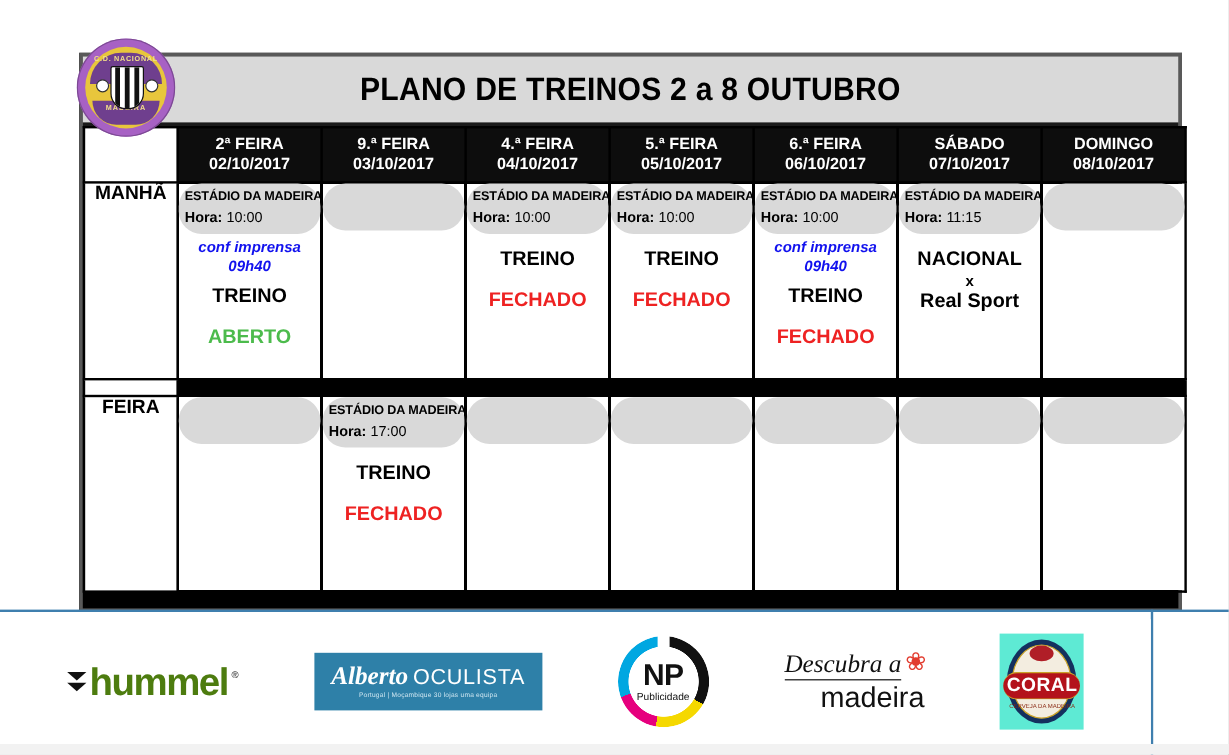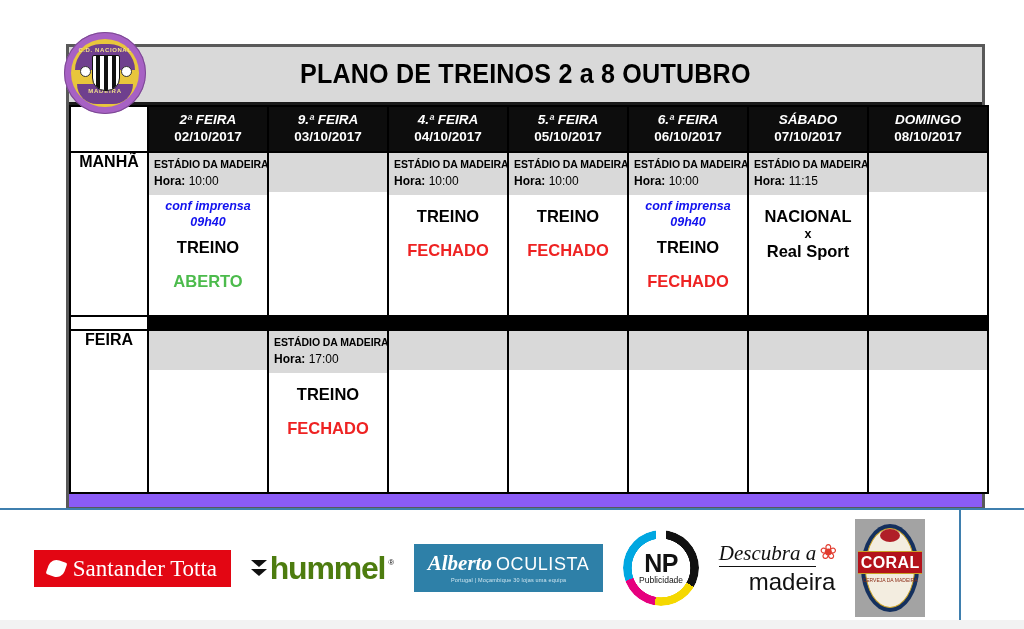--- a/index.html
+++ b/index.html
@@ -11,21 +11,21 @@
   .page{position:relative;width:1024px;height:629px;background:#fff;}
 
   
   .blue-h{position:absolute;left:0;top:508px;width:1024px;height:2px;background:#3f7fae;}
   .blue-v{position:absolute;left:959px;top:508px;width:2px;height:121px;background:#3f7fae;}
   .bottom-grey{position:absolute;left:0;top:620px;width:1024px;height:9px;background:#f2f2f2;}
 
   
   .sheet{
     position:absolute;left:66px;top:44px;width:919px;height:466px;
-    background:#8b5cf6;border:3px solid #595959;box-sizing:border-box;
+    background:#000000;border:3px solid #595959;box-sizing:border-box;
   }
   .title-band{
     position:absolute;left:0;top:0;width:100%;height:58px;
     background:#d9d9d9;border-bottom:3px solid #1a1a1a;box-sizing:border-box;
     display:flex;align-items:center;justify-content:center;
   }
   .title-band h1{
     margin:0;font-size:27px;font-weight:bold;color:#000;letter-spacing:.2px;
     transform:scaleX(.93);transform-origin:center;white-space:nowrap;
   }
@@ -40,33 +40,33 @@
   }
   col.c-lab{width:78px;}
   col.c-day{width:120px;}
 
   
   tr.head td{
     background:#0d0d0d;color:#fff;height:46px;text-align:center;vertical-align:middle;
     border-color:#000;
   }
   tr.head td.corner{background:#fff;}
-  .dayname{font-size:13.5px;font-weight:bold;line-height:1.25;font-style:italic;}
+  .dayname{font-size:13.5px;font-weight:bold;line-height:1.25;}
   .daydate{font-size:13.5px;font-weight:bold;line-height:1.25;}
 
   
   td.period{
     text-align:center;vertical-align:middle;background:#fff;
     font-size:16px;font-weight:bold;color:#000;
   }
 
   
   td.slot{position:relative;}
   .band{
-    background:#d9d9d9;padding:4px 5px 5px 5px;min-height:39px;box-sizing:border-box;
+    background:#d9d9d9;padding:4px 5px 5px 5px;min-height:39px;box-sizing:border-box;border-radius:19px;
   }
   .band.empty{min-height:39px;}
   .venue{font-size:10.5px;font-weight:bold;color:#000;line-height:1.35;white-space:nowrap;letter-spacing:-.1px;}
   .hora{font-size:12px;color:#000;line-height:1.4;margin-top:2px;}
   .hora b{font-weight:bold;}
   .hora span{font-weight:normal;}
   .body{padding:4px 4px 0 4px;text-align:center;}
   .press{font-size:12.5px;font-weight:bold;font-style:italic;color:#1111ee;line-height:1.25;}
   .act{font-size:16.5px;font-weight:bold;color:#000;margin-top:8px;line-height:1.2;}
   .status{font-size:16.5px;font-weight:bold;margin-top:14px;line-height:1.2;}
@@ -174,21 +174,21 @@
   .descubra .l1{
     font-family:"Liberation Serif", serif;font-style:italic;font-size:21px;color:#111;line-height:1;
     border-bottom:1.5px solid #111;padding-bottom:2px;display:inline-block;
   }
   .descubra .l2{font-size:24px;color:#111;line-height:1;margin-top:3px;margin-left:30px;}
   .descubra .flower{
     position:absolute;right:-6px;top:-2px;width:22px;height:20px;color:#e23b2e;font-size:21px;line-height:1;
   }
 
   
-  .coral{width:70px;height:98px;background:#a3a3a3;position:relative;}
+  .coral{width:70px;height:80px;background:#5eead4;position:relative;}
   .coral .oval{
     position:absolute;left:6px;top:5px;right:6px;bottom:5px;border-radius:50%;
     background:#14305e;
   }
   .coral .oval2{
     position:absolute;left:10px;top:9px;right:10px;bottom:9px;border-radius:50%;
     background:#f3ede0;border:1px solid #c9a227;
   }
   .coral .cap{
     position:absolute;left:50%;top:10px;transform:translateX(-50%);
@@ -389,26 +389,20 @@
     <div class="ball l"></div>
     <div class="ball r"></div>
   </div>
 
   <div class="blue-h"></div>
   <div class="blue-v"></div>
   <div class="bottom-grey"></div>
 
   <div class="sponsors">
 
-    <div class="sp">
-      <div class="santander">
-        <div class="flame"></div>
-        <div class="txt">Santander Totta</div>
-      </div>
-    </div>
 
     <div class="sp">
       <div class="hummel">
         <span class="chev">
             <i></i>
             <i></i>
           </span>
         <span class="txt">hummel</span>
         <span class="reg">®</span>
       </div>

